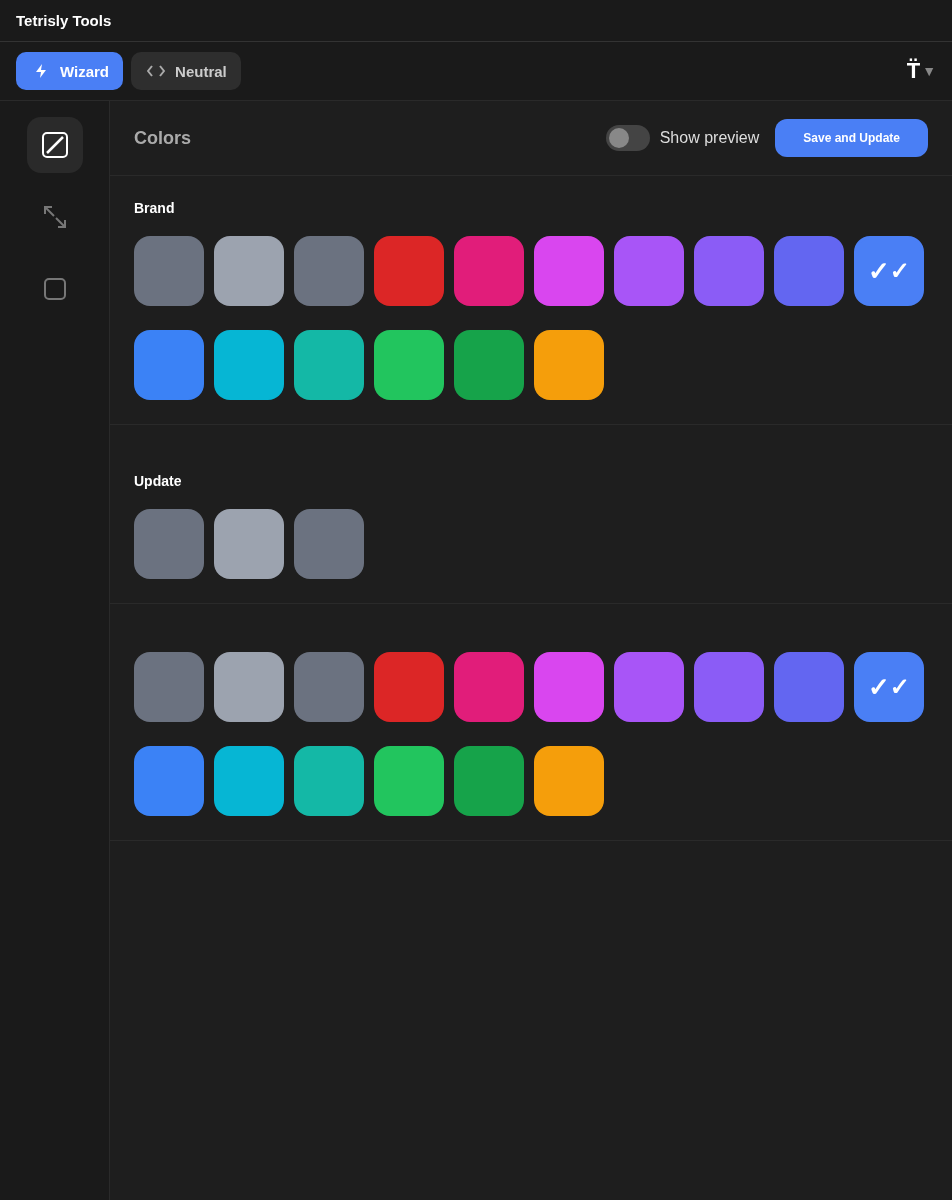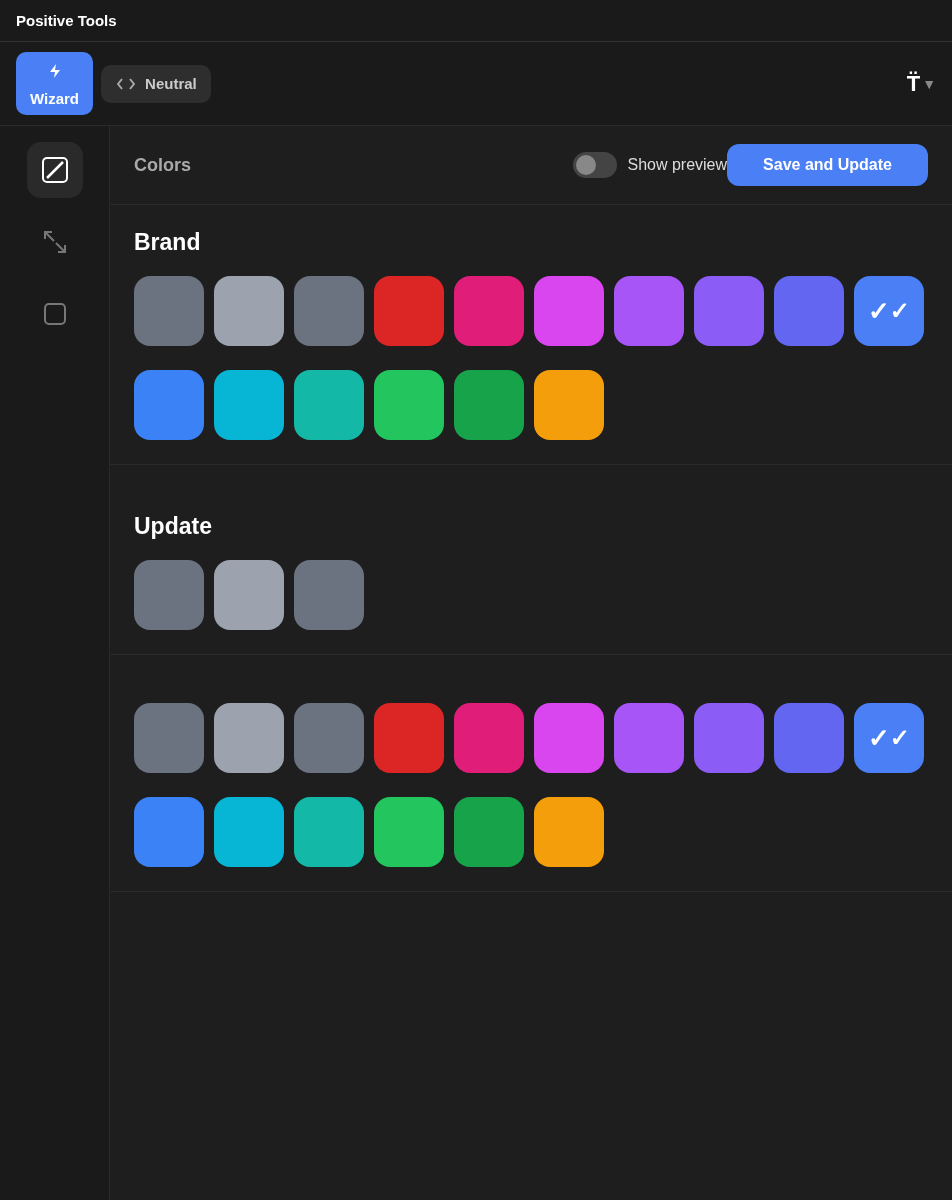--- a/index.html
+++ b/index.html
@@ -42,21 +42,20 @@
       padding: 8px 14px;
       border-radius: 10px;
       border: none;
       cursor: pointer;
       font-size: 15px;
       font-weight: 600;
     }
     .nav-btn-wizard {
       background: #4a7ff5;
       color: #fff;
-      flex-direction: column;
     }
     .nav-btn-export {
       background: #2e2e2e;
       color: #ccc;
     }
     .nav-btn-icon {
       width: 22px;
       height: 22px;
       display: flex;
       align-items: center;
@@ -120,20 +119,21 @@
       background: #1e1e1e;
       overflow-y: auto;
     }
 
     
     .content-header {
       display: flex;
       align-items: center;
       padding: 18px 24px;
       border-bottom: 1px solid #2a2a2a;
+      gap: 16px;
     }
     .header-title {
       font-size: 18px;
       font-weight: 600;
       color: #aaa;
     }
     .header-spacer { flex: 1; }
     .toggle-label {
       display: flex;
       align-items: center;
@@ -158,32 +158,32 @@
       position: absolute;
       top: 3px;
       left: 3px;
       transition: left 0.2s;
     }
     .save-btn {
       background: #4a7ff5;
       color: #fff;
       border: none;
       border-radius: 12px;
-      padding: 12px 36px;
-      font-size: 16px;
+      padding: 12px 28px;
+      font-size: 12px;
       font-weight: 700;
       cursor: pointer;
     }
 
     
     .color-section {
       padding: 24px 24px 0 24px;
     }
     .section-title {
-      font-size: 23px;
+      font-size: 14px;
       font-weight: 700;
       color: #fff;
       margin-bottom: 20px;
     }
     .color-grid {
       display: flex;
       flex-wrap: wrap;
       gap: 10px;
       margin-bottom: 24px;
     }
@@ -210,21 +210,21 @@
     .section-divider {
       border: none;
       border-top: 1px solid #2a2a2a;
       margin: 0 0 24px 0;
     }
   </style>
 </head>
 <body>
 
 <div class="title-bar">
-  <span class="title-bar-text">Positive Tools</span>
+  <span class="title-bar-text">Tetrisly Tools</span>
 </div>
 
 <div class="nav-bar">
   <button class="nav-btn nav-btn-wizard">
     <span class="nav-btn-icon">
       <svg width="18" height="18" viewBox="0 0 18 18" fill="none">
         <polygon points="10,2 4,10 9,10 8,16 14,8 9,8" fill="white"></polygon>
       </svg>
     </span>
     <span>Wizard</span>

